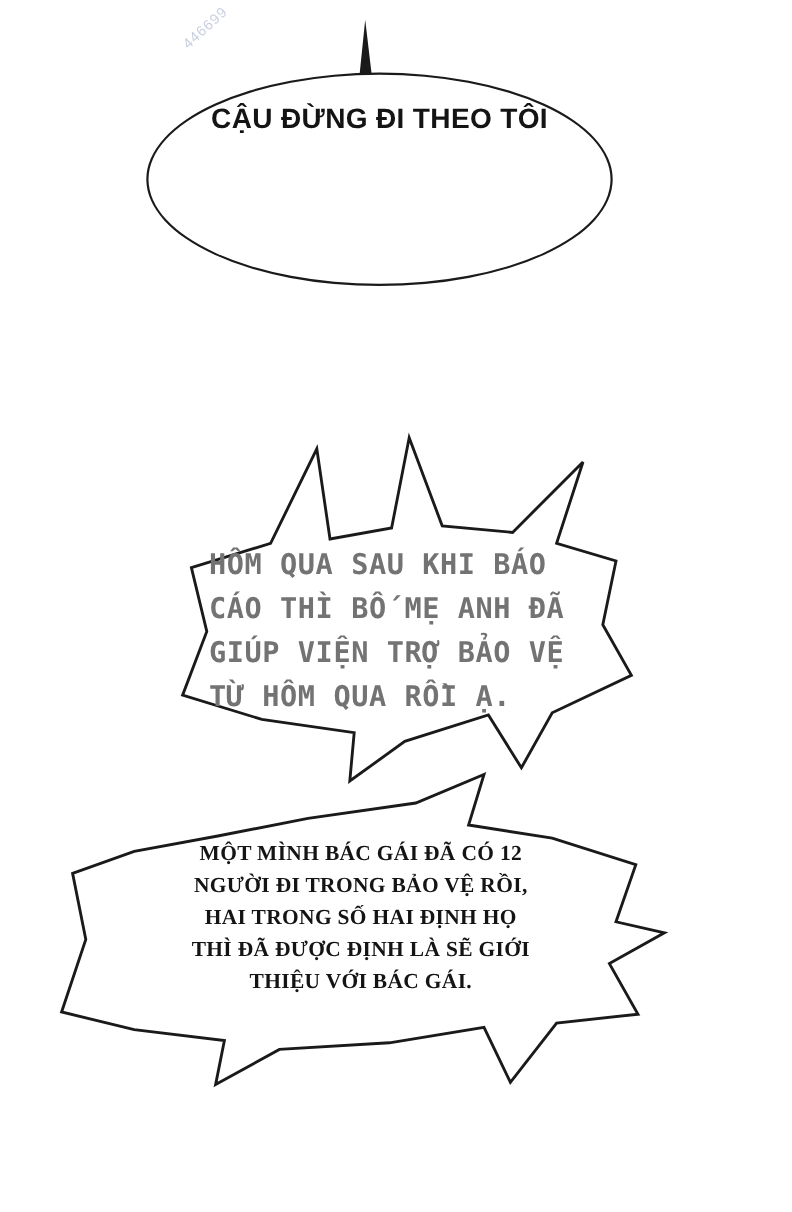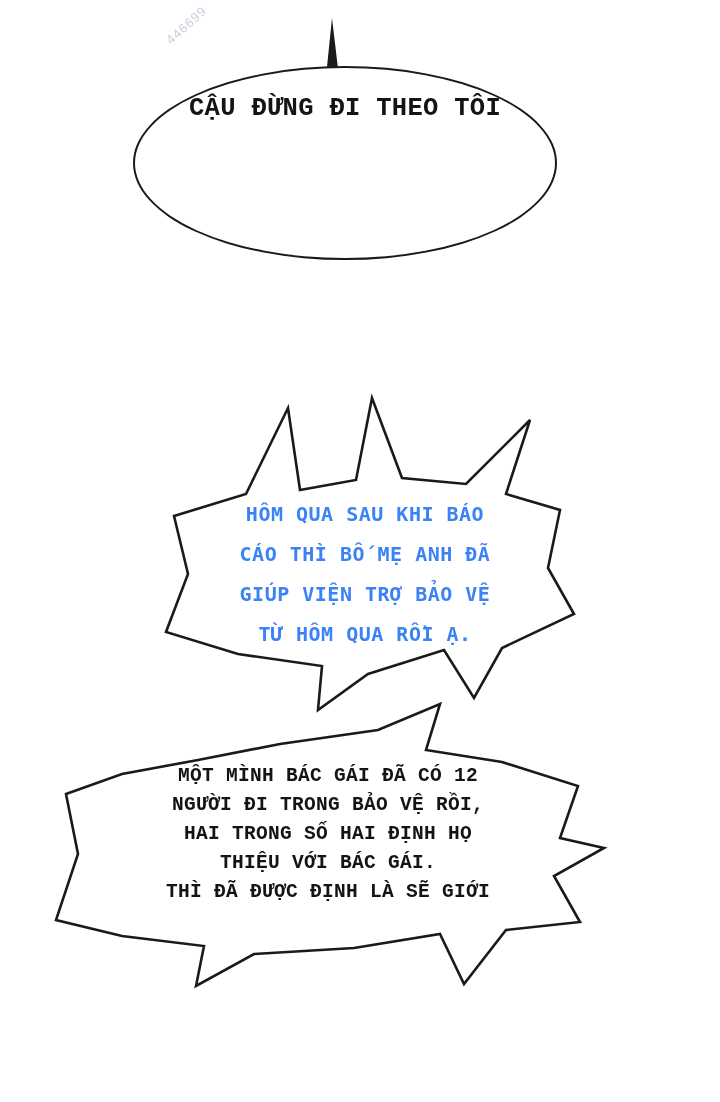--- a/index.html
+++ b/index.html
@@ -49,21 +49,21 @@
     border: 2.5px solid #1a1a1a;
     border-radius: 50%;
     background: #ffffff;
     box-sizing: border-box;
   }
   .bubble-oval .txt {
     position: absolute;
     left: 0; right: 0;
     top: 24px;
     text-align: center;
-    font-family: Liberation Mono, monospace;
+    font-family: Liberation Sans, sans-serif;
     font-weight: 700;
     font-size: 25.5px;
     line-height: 37px;
     color: #141414;
     letter-spacing: 0.3px;
   }
 
   
   .oval-tail {
     position: absolute;
@@ -79,44 +79,44 @@
     left: 150px;
     top: 398px;
     width: 430px;
     height: 320px;
   }
   .bubble-jag1 .txt {
     position: absolute;
     left: 40px;
     right: 40px;
     top: 96px;
-    text-align: center;
+    text-align: left;
     font-family: "DejaVu Sans Mono", monospace;
     font-weight: 700;
-    font-size: 20px;
+    font-size: 26px;
     line-height: 40px;
-    color: #3b82f6;
+    color: #737373;
     letter-spacing: 0.5px;
   }
 
   
   .bubble-jag2 {
     position: absolute;
     left: 48px;
     top: 690px;
     width: 560px;
     height: 320px;
   }
   .bubble-jag2 .txt {
     position: absolute;
     left: 60px;
     right: 60px;
     top: 72px;
     text-align: center;
-    font-family: Liberation Mono, monospace;
+    font-family: Liberation Serif, serif;
     font-weight: 700;
     font-size: 19.5px;
     line-height: 29px;
     color: #141414;
     letter-spacing: 0.3px;
   }
 
   svg { display: block; overflow: visible; }
   .ln { fill: #ffffff; stroke: #1a1a1a; stroke-width: 2.6; stroke-linejoin: miter; }
   .ln-solid { fill: #1a1a1a; stroke: none; }
@@ -199,18 +199,18 @@
         L 156 256
         L 74 246
         L 8 230
         L 30 164
         Z"></path>
     </svg>
     <div class="txt">
       <div>MỘT MÌNH BÁC GÁI ĐÃ CÓ 12</div>
       <div>NGƯỜI ĐI TRONG BẢO VỆ RỒI,</div>
       <div>HAI TRONG SỐ HAI ĐỊNH HỌ</div>
+      <div>THÌ ĐÃ ĐƯỢC ĐỊNH LÀ SẼ GIỚI</div>
       <div>THIỆU VỚI BÁC GÁI.</div>
-      <div>THÌ ĐÃ ĐƯỢC ĐỊNH LÀ SẼ GIỚI</div>
     </div>
   </div>
 
 </div>
 
 </body></html>

